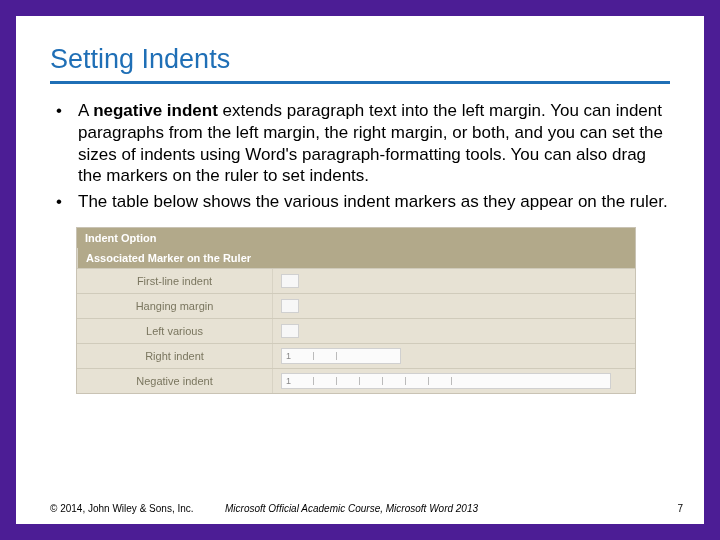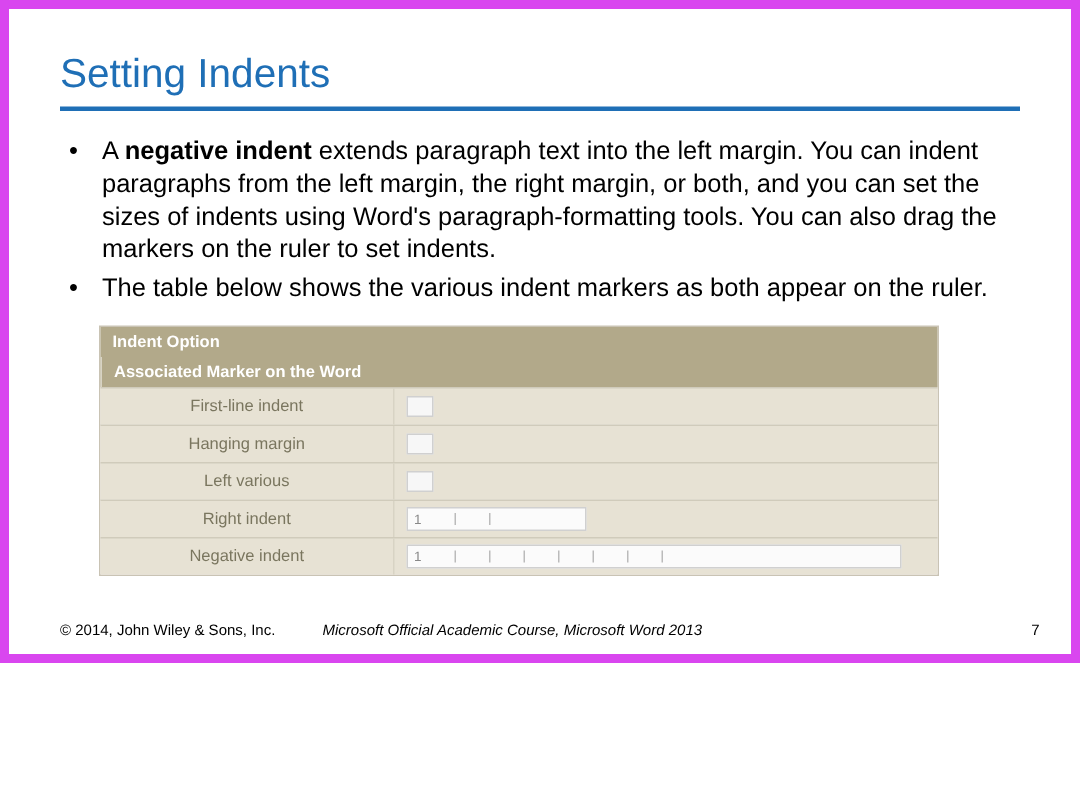--- a/index.html
+++ b/index.html
@@ -1,20 +1,20 @@
 <!DOCTYPE html>
 <html><head>
 <meta charset="utf-8">
 <style>
   * { box-sizing: border-box; margin: 0; padding: 0; }
   html, body { width: 720px; height: 540px; font-family: Arial, Helvetica, sans-serif; }
   .slide {
-    width: 720px; height: 442px;
-    background: #d946ef;
-    padding: 6px;
+    width: 720px; height: 540px;
+    background: #4c1d95;
+    padding: 16px;
     position: relative;
   }
   .inner {
     background: #fff;
     width: 100%; height: 100%;
     padding: 28px 34px 0 34px;
     position: relative;
   }
   .title {
     color: #1f6fb6;
@@ -96,28 +96,28 @@
 <div class="slide">
   <div class="inner">
 
     <h1 class="title">Setting Indents</h1>
 
     <ul class="bullets">
       <li>
         <span>A </span><span class="bold-term">negative indent</span><span> extends paragraph text into the left margin. You can indent paragraphs from the left margin, the right margin, or both, and you can set the sizes of indents using Word's paragraph-formatting tools. You can also drag the markers on the ruler to set indents.</span>
       </li>
       <li>
-        <span>The table below shows the various indent markers as both appear on the ruler.</span>
+        <span>The table below shows the various indent markers as they appear on the ruler.</span>
       </li>
     </ul>
 
     <div class="graphic">
       <div class="g-header">
         <div class="col1">Indent Option</div>
-        <div class="col2">Associated Marker on the Word</div>
+        <div class="col2">Associated Marker on the Ruler</div>
       </div>
       <div class="g-row">
         <div class="col1">First-line indent</div>
         <div class="col2">
             <div class="ruler-plain"></div>
           </div>
       </div>
       <div class="g-row">
         <div class="col1">Hanging margin</div>
         <div class="col2">

